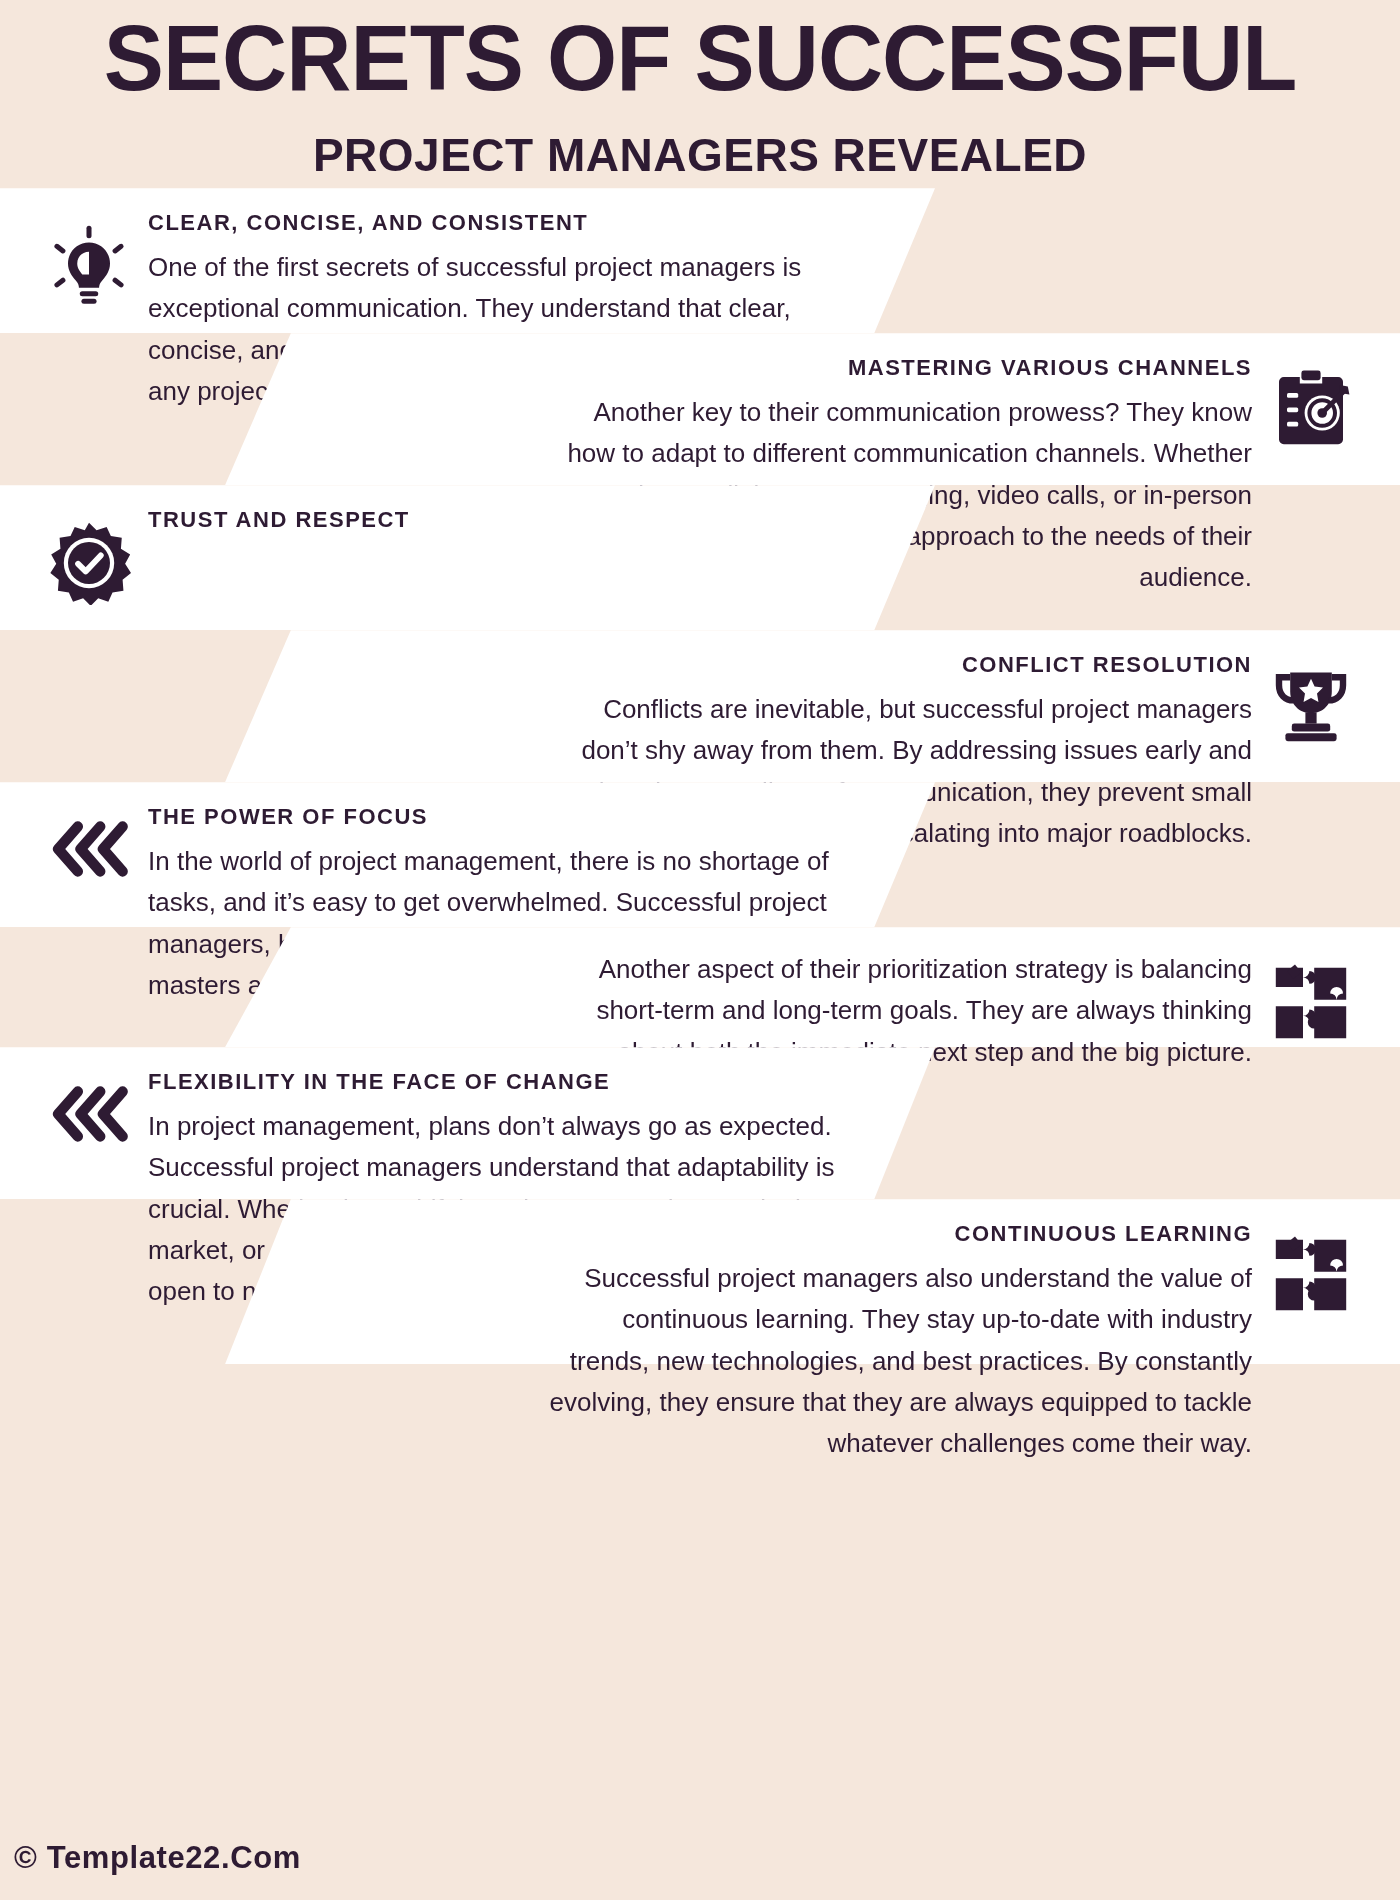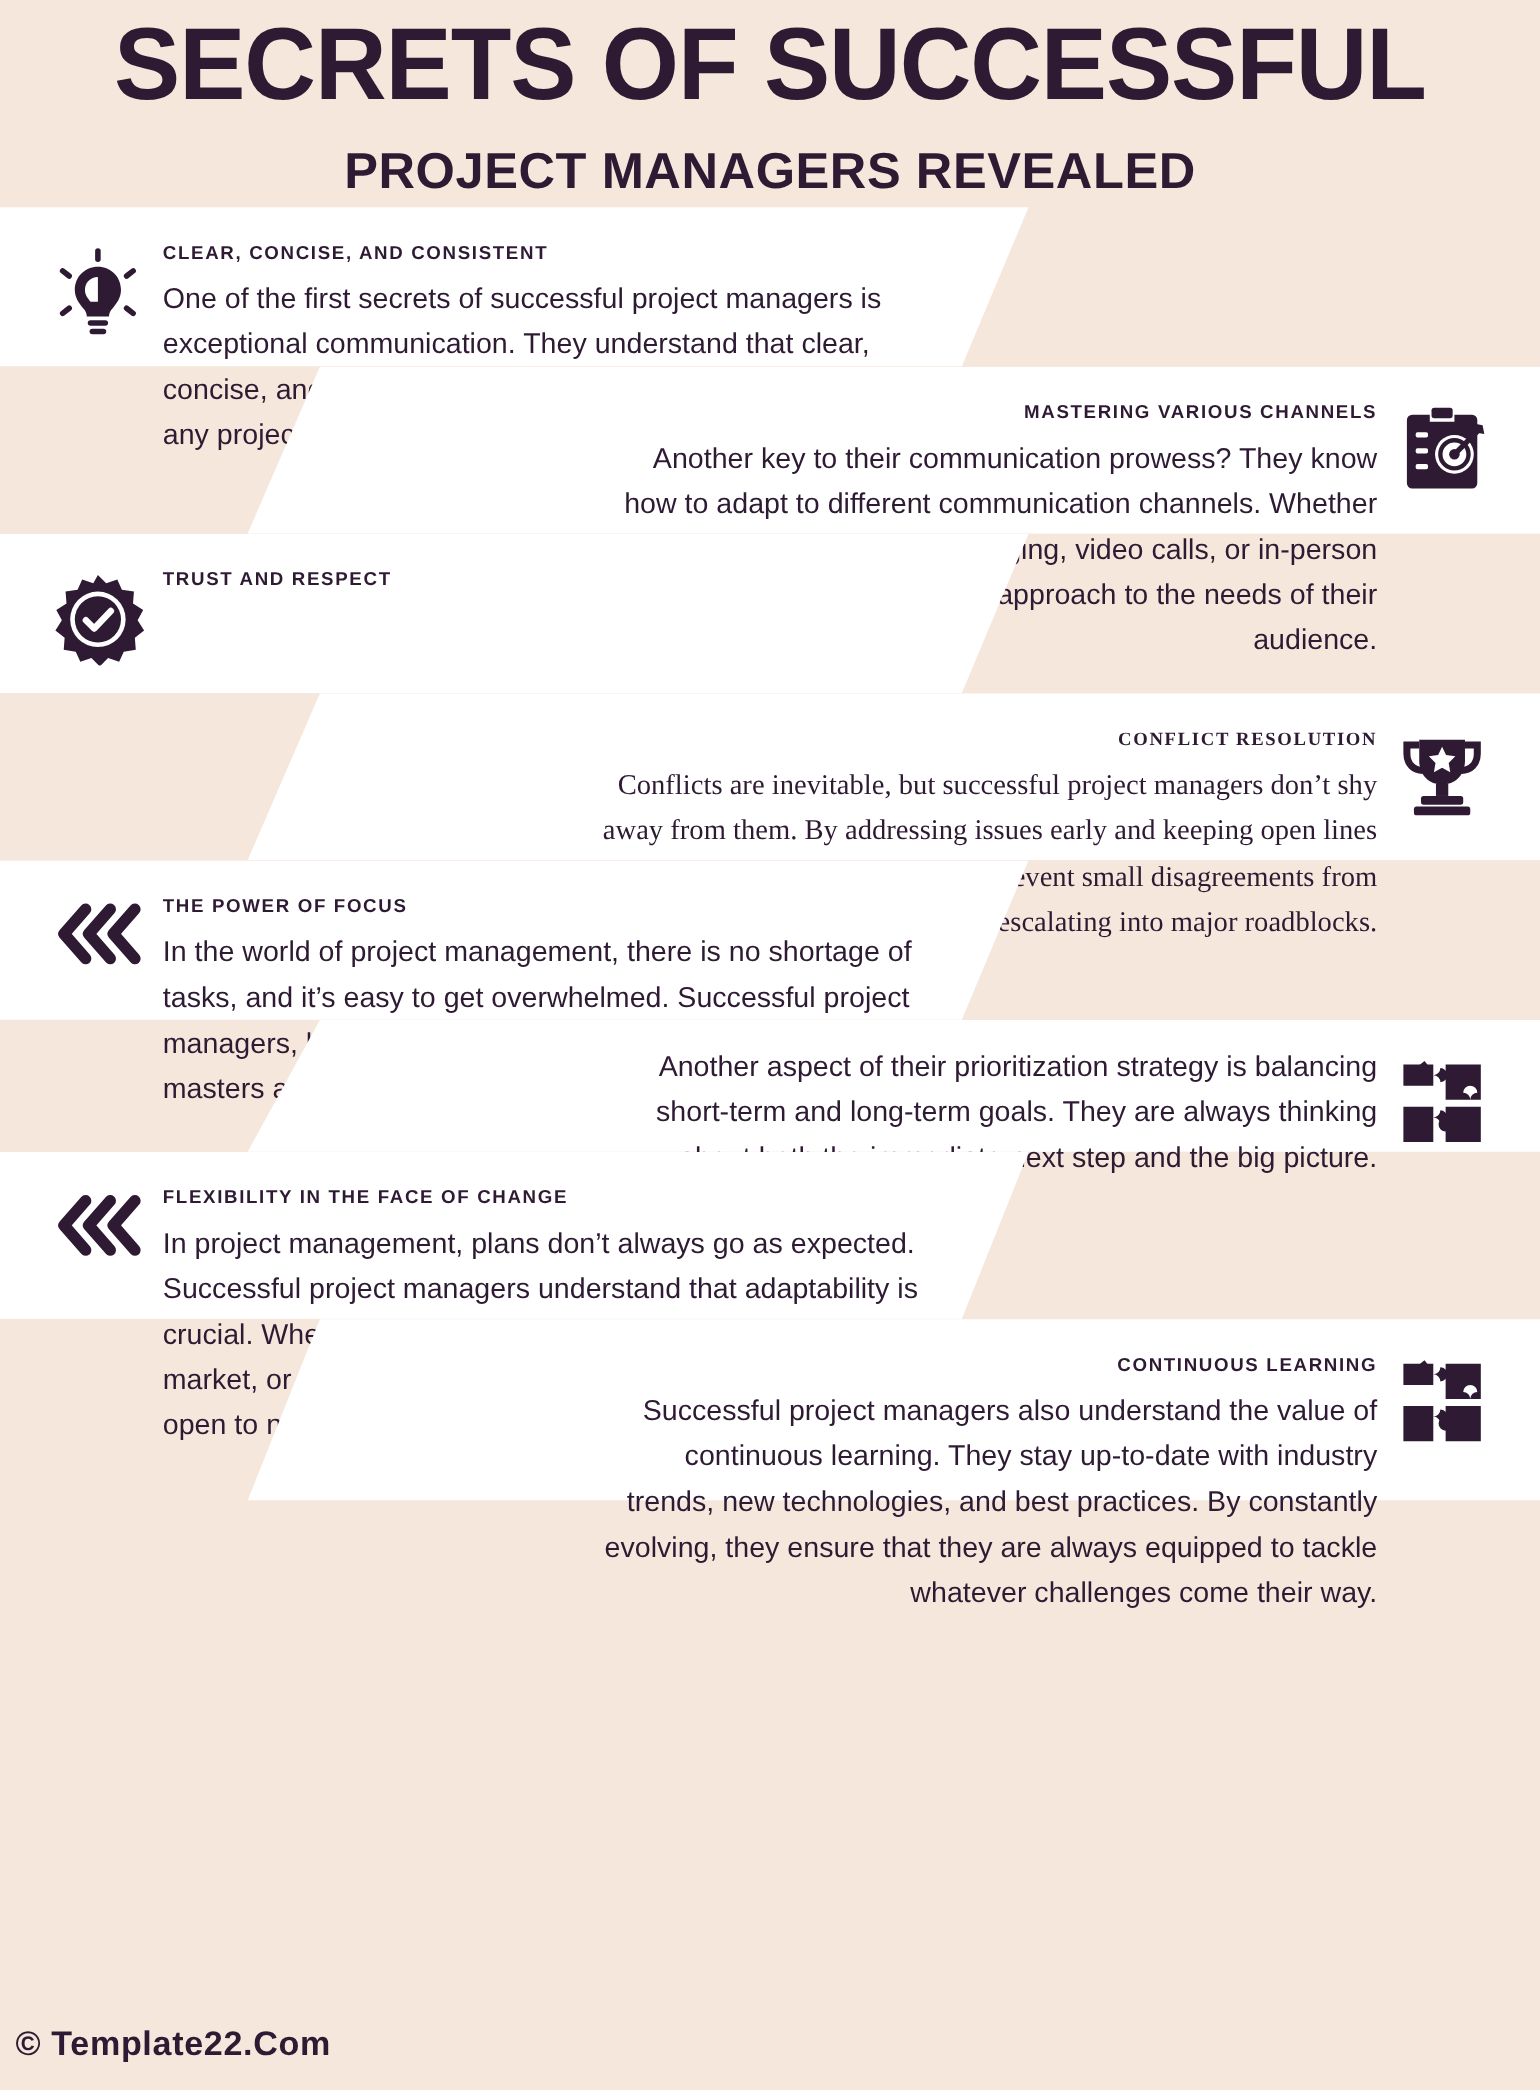--- a/index.html
+++ b/index.html
@@ -81,27 +81,26 @@
     min-width:118px;
     display:flex;
     align-items:center;
     justify-content:center;
     padding-top:14px;
   }
   .txt { max-width:708px; }
   .txt.r { text-align:right; }
 
   .blk-title {
-    font-size:17px;
+    font-size:22px;
     font-weight:bold;
     letter-spacing:1.5px;
     color:#2E1B33;
     margin-bottom:11px;
     white-space:nowrap;
-    margin-top:10px;
   }
   .blk-body {
     font-size:26px;
     line-height:1.58;
     color:#2E1B33;
     font-weight:400;
   }
 
   
   .footer {
@@ -188,21 +187,21 @@
         <circle cx="50" cy="50" r="30" fill="#FFFFFF"></circle>
         <circle cx="50" cy="50" r="25" fill="#2E1B33"></circle>
         <path d="M37 51 l9 9 l18 -19" fill="none" stroke="#FFFFFF" stroke-width="7" stroke-linecap="round" stroke-linejoin="round"></path>
       </svg>
         </div>
         <div class="txt">
           <div class="blk-title">TRUST AND RESPECT</div>
         </div>
       </div>
     </div>
-    <div class="block" style="height: 152px; font-family: Liberation Serif, serif;">
+    <div class="block" style="height: 152px;">
       <div class="panel right" style="height: 152px;"></div>
       <div class="row right">
         <div class="txt r">
           <div class="blk-title">CONFLICT RESOLUTION</div>
           <div class="blk-body">Conflicts are inevitable, but successful project managers don’t shy away from them. By addressing issues early and keeping open lines of communication, they prevent small disagreements from escalating into major roadblocks.</div>
         </div>
         <div class="icon-cell">
           <svg width="80" height="80" viewBox="0 0 100 100">
         <path d="M24 8 h52 v24 c0 16 -11 27 -26 27 S24 48 24 32 Z" fill="#2E1B33"></path>
         <path d="M24 14 H10 v10 c0 12 8 19 18 19" fill="none" stroke="#2E1B33" stroke-width="8"></path>

